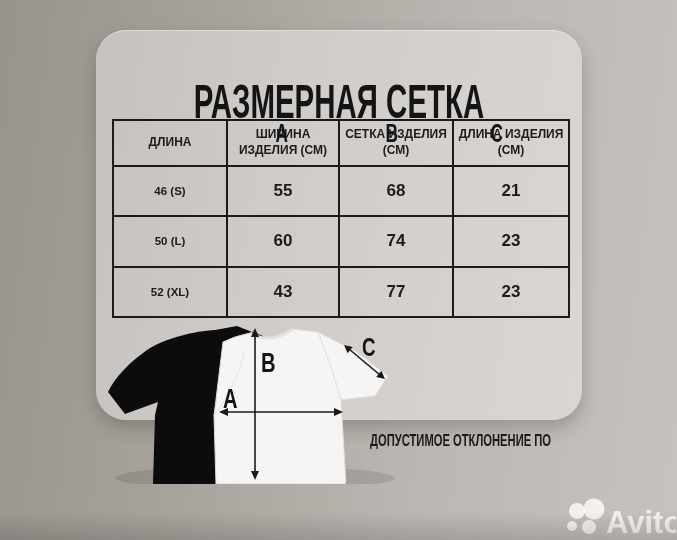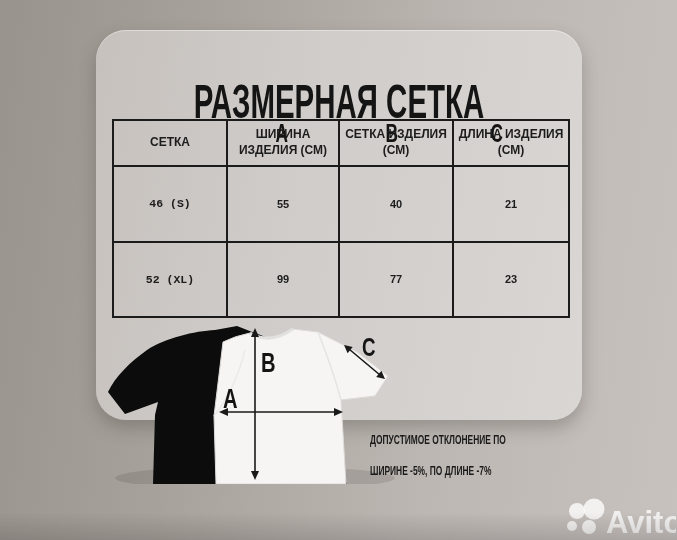--- a/index.html
+++ b/index.html
@@ -34,28 +34,28 @@
 
   table.size-table{
     position:absolute; left:16px; top:89px; width:456px; height:199px;
     border-collapse:collapse; table-layout:fixed;
   }
   .size-table td, .size-table th{
     border:2px solid #1b1b1b; text-align:center; vertical-align:middle;
     font-weight:bold; color:#1c1c1c; padding:1px 2px;
   }
   .size-table thead th{ height:46px; font-size:12px; line-height:1.3; }
-  .size-table tbody td{ height:30px; font-size:11px; }
-  .size-table td.size-col{ font-size:11.5px; white-space:nowrap;font-family:Liberation Mono, monospace; }
+  .size-table tbody td{ height:30px; font-size:17px; }
+  .size-table td.size-col{ font-size:11.5px; white-space:nowrap; }
 
   .tshirt-figure{ position:absolute; left:-1px; top:290px; width:300px; height:164px; }
 
   .note{
     position:absolute; left:274px; top:395px; width:210px;
-    font-weight:bold; font-size:12px; line-height:31px; color:#1a1a1a; white-space:nowrap;
+    font-weight:bold; font-size:16px; line-height:31px; color:#1a1a1a; white-space:nowrap;
   }
   .note .cline{ display:block; }
   .note .cline span{ display:inline-block; transform:scale(0.70,1.04); transform-origin:left center; }
 
   .watermark{
     position:absolute; left:556px; top:492px; width:120px; height:46px;
   }
   .watermark svg{ display:block; }
 </style>
 </head>
@@ -77,36 +77,42 @@
 
     <table class="size-table">
       <colgroup>
         <col style="width:114px">
           <col style="width:112px">
           <col style="width:114px">
           <col style="width:116px">
       </colgroup>
       <thead>
         <tr>
-          <th>СЕТКА</th>
+          <th>ДЛИНА</th>
           <th>ШИРИНА ИЗДЕЛИЯ (СМ)</th>
           <th>СЕТКА ИЗДЕЛИЯ (СМ)</th>
           <th>ДЛИНА ИЗДЕЛИЯ (СМ)</th>
         </tr>
       </thead>
       <tbody>
         <tr>
           <td class="size-col">46 (S)</td>
           <td>55</td>
-          <td>40</td>
+          <td>68</td>
           <td>21</td>
         </tr>
         <tr>
+          <td class="size-col">50 (L)</td>
+          <td>60</td>
+          <td>74</td>
+          <td>23</td>
+        </tr>
+        <tr>
           <td class="size-col">52 (XL)</td>
-          <td>99</td>
+          <td>43</td>
           <td>77</td>
           <td>23</td>
         </tr>
       </tbody>
     </table>
 
     <svg class="tshirt-figure" viewBox="0 0 300 164" width="300" height="164">
 
       <ellipse cx="160" cy="158" rx="140" ry="12" fill="rgba(0,0,0,0.10)"></ellipse>
 
@@ -158,21 +164,20 @@
         <polygon points="290,59 281.2,57 286.4,50.8" stroke="none"></polygon>
       </g>
 
       <text transform="translate(166,52) scale(0.72,1)" font-family="Liberation Sans, sans-serif" font-size="28" font-weight="bold" fill="#141414">B</text>
       <text transform="translate(128,88) scale(0.72,1)" font-family="Liberation Sans, sans-serif" font-size="28" font-weight="bold" fill="#141414">A</text>
       <text transform="translate(267,36) scale(0.72,1)" font-family="Liberation Sans, sans-serif" font-size="26" font-weight="bold" fill="#141414">C</text>
     </svg>
 
     <div class="note">
       <span class="cline"><span>ДОПУСТИМОЕ ОТКЛОНЕНИЕ ПО</span></span>
-      <span class="cline"><span>ШИРИНЕ -5%, ПО ДЛИНЕ -7%</span></span>
     </div>
 
   </div>
 
   <div class="watermark">
     <svg viewBox="0 0 120 46" width="120" height="46">
       <g fill="rgba(255,255,255,0.78)">
         <circle cx="21" cy="19" r="8"></circle>
         <circle cx="38" cy="17" r="10.5"></circle>
         <circle cx="16" cy="34" r="5"></circle>

